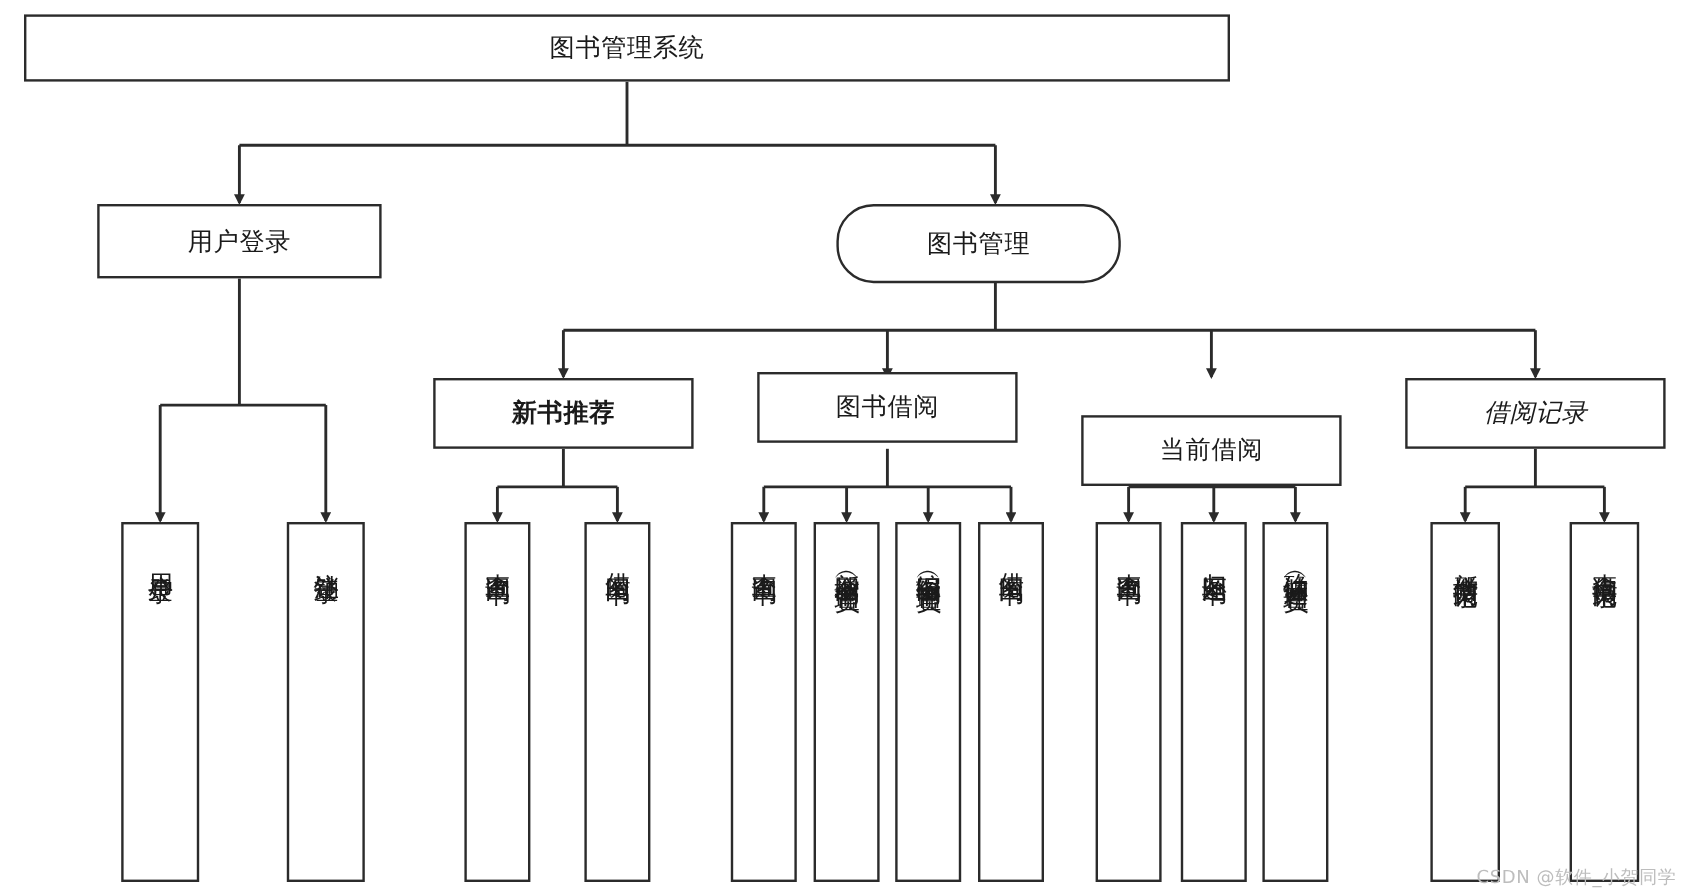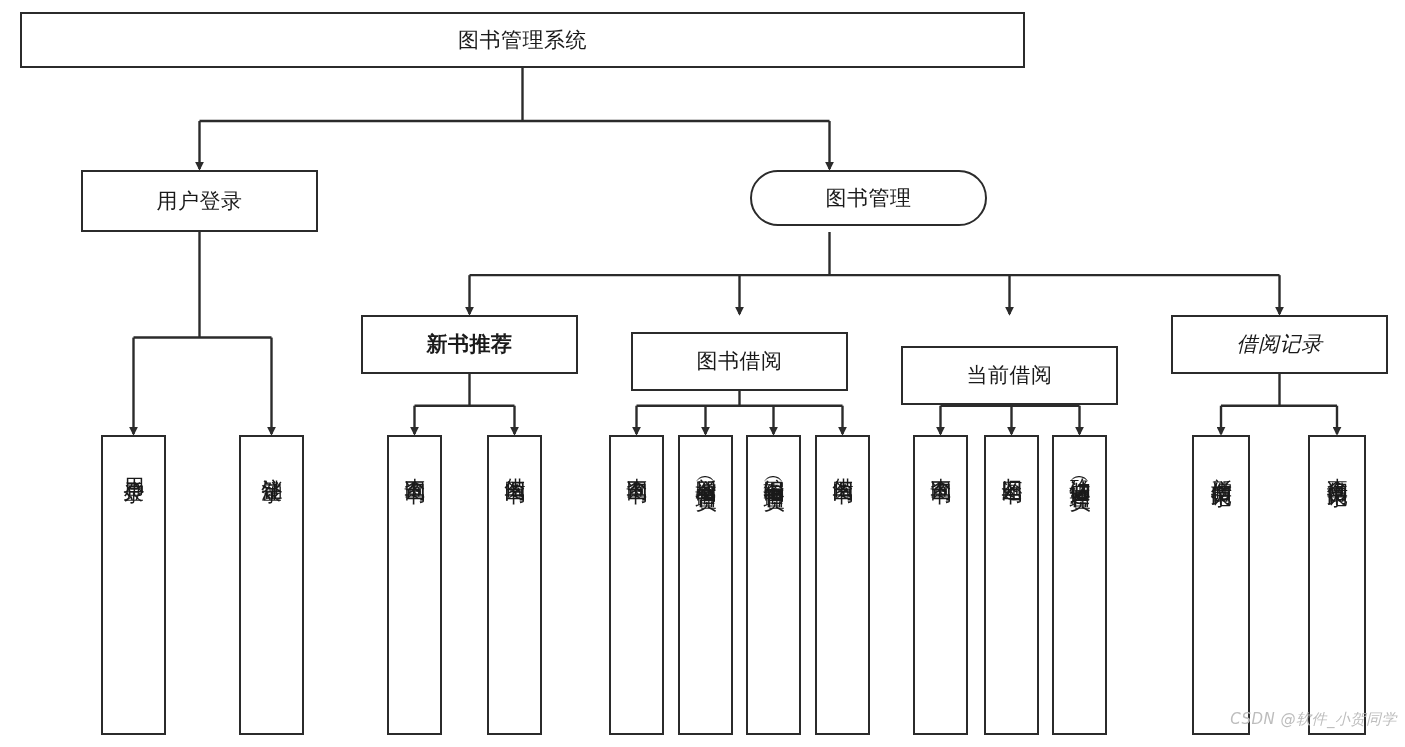--- a/index.html
+++ b/index.html
@@ -38,26 +38,25 @@
     writing-mode:vertical-rl;
     text-orientation:upright;
     font-size:21px;
     line-height:1.18;
     letter-spacing:2px;
     white-space:normal;
   }
   .watermark{
     position:absolute;
     right:8px;
-    bottom:18px;
+    bottom:6px;
     font-size:15px;
     color:#bdbdbd;
     white-space:nowrap;
     letter-spacing:.5px;
-    font-style:italic;
   }
 </style>
 </head>
 <body>
 
 <div id="stage">
   <svg class="edges" id="edge-layer" viewBox="0 0 1405 747">
     <defs>
       <marker id="arrow" markerWidth="9" markerHeight="9" refX="7.2" refY="4.5" orient="auto" markerUnits="userSpaceOnUse">
         <path d="M0,0 L9,4.5 L0,9 z" fill="#2b2b2b"></path>
@@ -100,27 +99,27 @@
       </g>
   </svg>
 
   <div id="node-layer">
       <div class="node" style="left: 20px; top: 12px; width: 1005px; height: 56px;">
         <span class="lbl">图书管理系统</span>
       </div>
       <div class="node" style="left: 81px; top: 170px; width: 237px; height: 62px;">
         <span class="lbl">用户登录</span>
       </div>
-      <div class="node" style="left: 750px; top: 170px; width: 237px; height: 56px; border-radius: 31px;">
+      <div class="node" style="left: 697px; top: 170px; width: 237px; height: 66px; border-radius: 31px;">
         <span class="lbl">图书管理</span>
       </div>
       <div class="node" style="left: 361px; top: 315px; width: 217px; height: 59px; font-weight: bold;">
         <span class="lbl">新书推荐</span>
       </div>
-      <div class="node" style="left: 631px; top: 332px; width: 217px; height: 59px;">
+      <div class="node" style="left: 631px; top: 310px; width: 217px; height: 59px;">
         <span class="lbl">图书借阅</span>
       </div>
       <div class="node" style="left: 901px; top: 315px; width: 217px; height: 59px; margin-top: 31px;">
         <span class="lbl">当前借阅</span>
       </div>
       <div class="node" style="left: 1171px; top: 315px; width: 217px; height: 59px; font-style: italic;">
         <span class="lbl">借阅记录</span>
       </div>
       <div class="node leaf" style="left: 101px; top: 435px; width: 65px; height: 300px;">
         <span class="lbl">用户登录</span>

